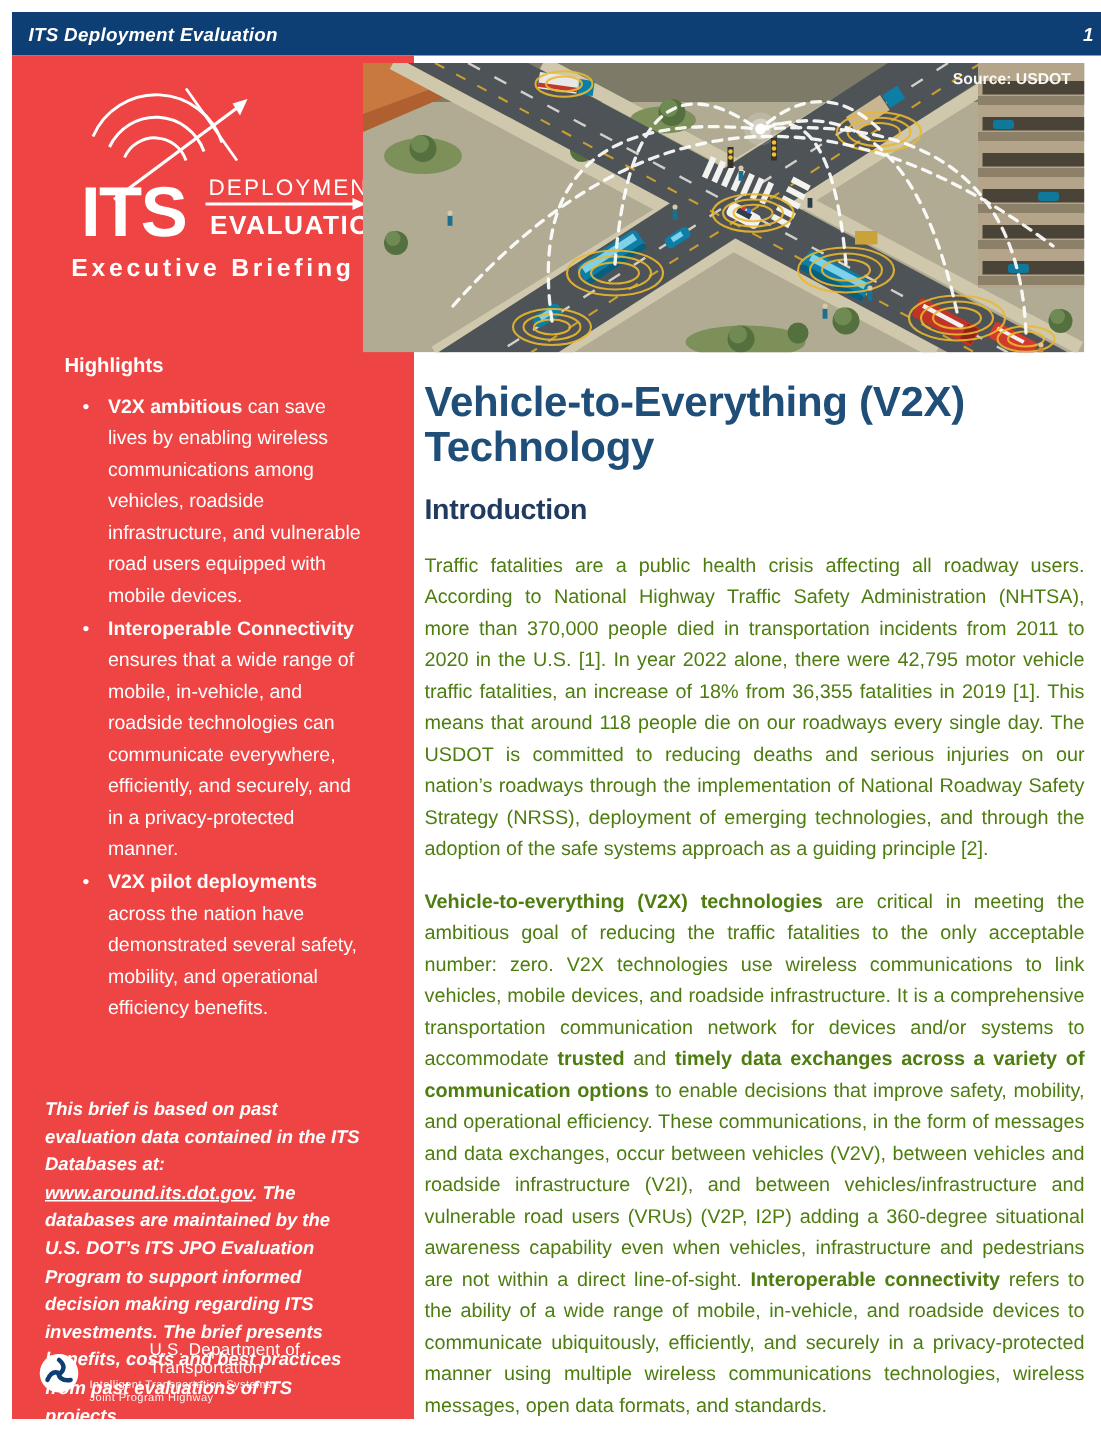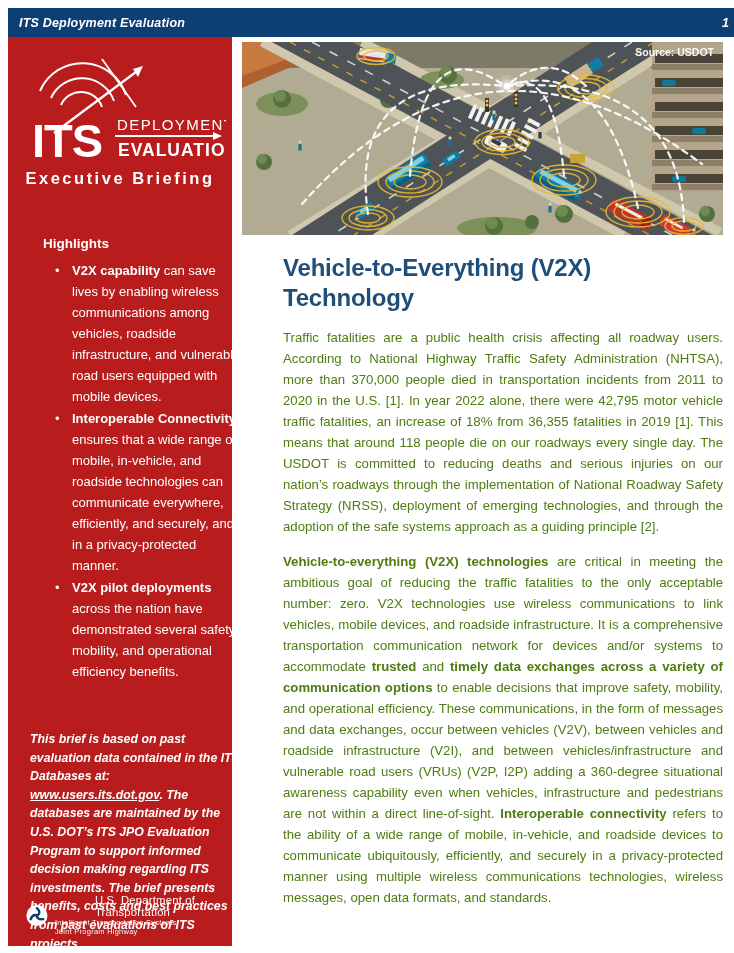--- a/index.html
+++ b/index.html
@@ -11,22 +11,22 @@
   
   .topbar{
     position:absolute;left:8px;top:8px;width:732px;height:29px;
     background:#0d3e74;display:flex;align-items:center;
     justify-content:space-between;padding:0 11px;box-sizing:border-box;font-style:italic;
   }
   .topbar .t{color:#fff;font-size:12.5px;font-weight:700;letter-spacing:.2px;}
   .topbar .p{color:#fff;font-size:12.5px;font-weight:700;}
   
   .sidebar{
-    position:absolute;left:8px;top:37px;width:224px;height:909px;
-    background:#b91c1c;color:#fff;box-sizing:border-box;
+    position:absolute;left:8px;top:37px;width:268px;height:909px;
+    background:#ef4444;color:#fff;box-sizing:border-box;
   }
   .logo-wrap{margin:16px auto 0 auto;width:212px;}
   .tagline{
     margin-top:4px;text-align:center;color:#fff;
     font-weight:700;font-size:16.5px;letter-spacing:2.5px;
   }
   .hl-title{position:absolute;left:22px;top:199px;font-size:13.5px;font-weight:700;padding-left:13px;}
   .hl-list{
     position:absolute;left:47px;top:223px;width:188px;margin:0;padding:0;
     list-style:none;font-size:13px;line-height:21px;
@@ -45,21 +45,21 @@
   .dot-logo .txt .l1{font-size:11.3px;font-weight:400;letter-spacing:.2px;padding-left:40px;}
   .dot-logo .txt .l2,.dot-logo .txt .l3{font-size:7.4px;letter-spacing:.3px;opacity:.95;}
   
   .hero{
     position:absolute;left:242px;top:42px;width:481px;height:193px;overflow:hidden;
   }
   .hero svg{display:block;}
   
   .main{position:absolute;left:283px;top:253px;width:440px;}
   .main h1{
-    margin:0;color:#1f4e79;font-size:24px;line-height:30px;font-weight:700;
+    margin:0;color:#1f4e79;font-size:28px;line-height:30px;font-weight:700;
     letter-spacing:-.2px;
   }
   .main h2{
     margin:17px 0 0 0;color:#203a60;font-size:19px;font-weight:700;letter-spacing:-.2px;
   }
   .main p{
     margin:14px 0 0 0;color:#4d7c0f;font-size:13.2px;line-height:21px;
     text-align:justify;
   }
   .main p .b{font-weight:700;}
@@ -90,32 +90,32 @@
       <polygon points="208,83 199,79 199,87" fill="#ffffff"></polygon>
       <text x="104" y="103" fill="#ffffff" font-size="17.5" font-weight="700" letter-spacing="1" font-family="Liberation Sans, sans-serif">EVALUATION</text>
     </svg>
   </div>
   <div class="tagline">Executive Briefing</div>
 
   <div class="hl-title">Highlights</div>
 
   <ul class="hl-list">
     <li>
-      <span class="dot">•</span><b>V2X capability</b><span> can save lives by enabling wireless communications among vehicles, roadside infrastructure, and vulnerable road users equipped with mobile devices.</span>
+      <span class="dot">•</span><b>V2X ambitious</b><span> can save lives by enabling wireless communications among vehicles, roadside infrastructure, and vulnerable road users equipped with mobile devices.</span>
     </li>
     <li>
       <span class="dot">•</span><b>Interoperable Connectivity</b><span> ensures that a wide range of mobile, in-vehicle, and roadside technologies can communicate everywhere, efficiently, and securely, and in a privacy-protected manner.</span>
     </li>
     <li>
       <span class="dot">•</span><b>V2X pilot deployments</b><span> across the nation have demonstrated several safety, mobility, and operational efficiency benefits.</span>
     </li>
   </ul>
 
   <div class="side-note">
-    <span>This brief is based on past evaluation data contained in the ITS Databases at: </span><span class="lnk">www.users.its.dot.gov</span><span>. The databases are maintained by the U.S. DOT’s ITS JPO Evaluation Program to support informed decision making regarding ITS investments. The brief presents benefits, costs and best practices from past evaluations of ITS projects.</span>
+    <span>This brief is based on past evaluation data contained in the ITS Databases at: </span><span class="lnk">www.around.its.dot.gov</span><span>. The databases are maintained by the U.S. DOT’s ITS JPO Evaluation Program to support informed decision making regarding ITS investments. The brief presents benefits, costs and best practices from past evaluations of ITS projects.</span>
   </div>
 
   <div class="dot-logo">
     <svg width="27" height="27" viewBox="0 0 27 27">
       <circle cx="13.5" cy="13.5" r="13" fill="#ffffff"></circle>
       <g fill="none" stroke="#0d3e74" stroke-width="3" stroke-linecap="round">
         <path d="M 13.5,4.5 Q 19,9 14.5,13.5"></path>
         <path d="M 21.3,18 Q 14.3,19 13,13.8"></path>
         <path d="M 5.7,18 Q 8.5,11.5 13.2,13.2"></path>
       </g>
@@ -375,15 +375,16 @@
           <rect x="-1.6" y="2" width="3.2" height="6.5" fill="#1d6f8e"></rect>
         </g>
     </g>
 
     <text x="472" y="14" text-anchor="end" fill="#ffffff" font-size="10.5" font-weight="700" font-family="Liberation Sans, sans-serif" opacity="0.95">Source: USDOT</text>
   </svg>
 </div>
 
 <div class="main">
   <h1>Vehicle-to-Everything (V2X) Technology</h1>
+  <h2>Introduction</h2>
   <p>Traffic fatalities are a public health crisis affecting all roadway users. According to National Highway Traffic Safety Administration (NHTSA), more than 370,000 people died in transportation incidents from 2011 to 2020 in the U.S. [1]. In year 2022 alone, there were 42,795 motor vehicle traffic fatalities, an increase of 18% from 36,355 fatalities in 2019 [1]. This means that around 118 people die on our roadways every single day. The USDOT is committed to reducing deaths and serious injuries on our nation’s roadways through the implementation of National Roadway Safety Strategy (NRSS), deployment of emerging technologies, and through the adoption of the safe systems approach as a guiding principle [2].</p>
   <p><span class="b">Vehicle-to-everything (V2X) technologies</span><span> are critical in meeting the ambitious goal of reducing the traffic fatalities to the only acceptable number: zero. V2X technologies use wireless communications to link vehicles, mobile devices, and roadside infrastructure. It is a comprehensive transportation communication network for devices and/or systems to accommodate </span><span class="b">trusted</span><span> and </span><span class="b">timely data exchanges across a variety of communication options</span><span> to enable decisions that improve safety, mobility, and operational efficiency. These communications, in the form of messages and data exchanges, occur between vehicles (V2V), between vehicles and roadside infrastructure (V2I), and between vehicles/infrastructure and vulnerable road users (VRUs) (V2P, I2P) adding a 360-degree situational awareness capability even when vehicles, infrastructure and pedestrians are not within a direct line-of-sight. </span><span class="b">Interoperable connectivity</span><span> refers to the ability of a wide range of mobile, in-vehicle, and roadside devices to communicate ubiquitously, efficiently, and securely in a privacy-protected manner using multiple wireless communications technologies, wireless messages, open data formats, and standards.</span></p>
 </div>
 
 </body></html>

